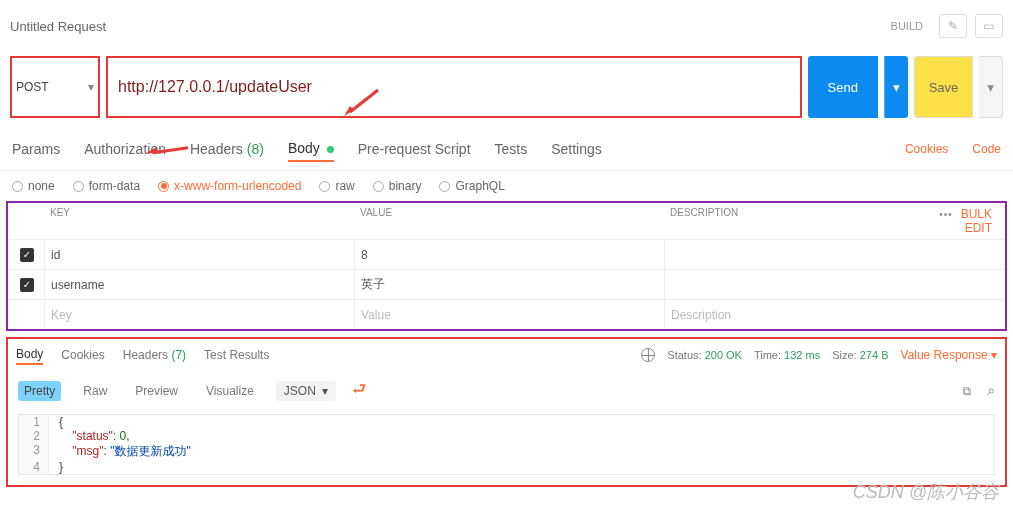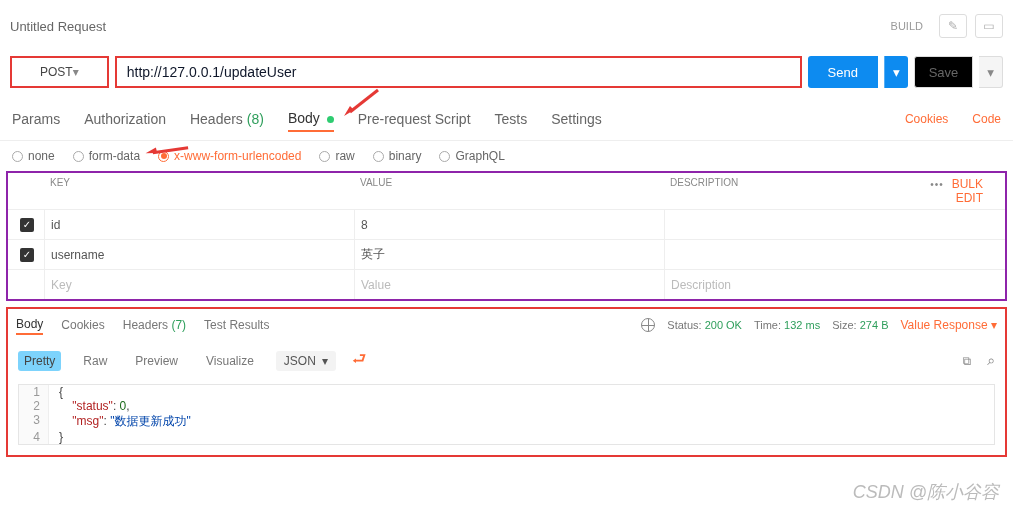--- a/index.html
+++ b/index.html
@@ -3,46 +3,46 @@
 <meta charset="utf-8">
 <style>
 *{box-sizing:border-box;margin:0;padding:0;font-family:-apple-system,BlinkMacSystemFont,'Segoe UI',Arial,sans-serif}
 body{width:1013px;height:510px;background:#fff;font-size:12px;color:#555;overflow:hidden;position:relative}
 .top-bar{display:flex;align-items:center;padding:14px 10px;gap:8px}
 .req-title{font-size:13px;color:#666}
 .spacer{flex:1}
 .build-lbl{color:#999;font-size:11px;margin-right:8px}
 .icon-btn{width:28px;height:24px;border:1px solid #ddd;border-radius:3px;display:flex;align-items:center;justify-content:center;color:#aaa;font-size:12px;cursor:pointer}
 .url-row{display:flex;align-items:stretch;padding:4px 10px;gap:6px}
-.method-sel{border:2px solid #e53935;display:flex;align-items:center;padding:0 28px;min-width:90px;background:#fff;font-size:12px;color:#444;cursor:pointer}
+.method-sel{border:2px solid #e53935;display:flex;align-items:center;padding:0 4px;min-width:90px;background:#fff;font-size:12px;color:#444;cursor:pointer}
 .method-sel .chev{margin-left:auto;color:#888}
-.url-input{flex:1;border:2px solid #e53935;padding:6px 10px;font-size:14px;color:#0f172a;background:#fff;outline:0}
+.url-input{flex:1;border:2px solid #e53935;padding:20px 10px;font-size:16px;color:#7f1d1d;background:#fff;outline:0}
 .send-btn{background:#0d8bf0;color:#fff;border:0;padding:6px 20px;font-size:13px;border-radius:3px 0 0 3px;cursor:pointer}
 .send-drop{background:#0d8bf0;color:#fff;border:0;border-left:1px solid rgba(255,255,255,.3);padding:6px 8px;border-radius:0 3px 3px 0;cursor:pointer}
-.save-btn{background:#000000;color:#666;border:1px solid #ddd;padding:6px 14px;font-size:13px;border-radius:3px 0 0 3px;cursor:pointer}
+.save-btn{background:#fde047;color:#666;border:1px solid #ddd;padding:6px 14px;font-size:13px;border-radius:3px 0 0 3px;cursor:pointer}
 .save-drop{background:#f5f5f5;color:#888;border:1px solid #ddd;border-left:0;padding:6px 8px;border-radius:0 3px 3px 0;cursor:pointer}
 .tabs-row{display:flex;align-items:center;padding:8px 12px;gap:24px;border-bottom:1px solid #eee;margin-top:6px}
 .tab{color:#666;font-size:14px;cursor:pointer;padding:4px 0}
 .tab.active{color:#333;border-bottom:2px solid #ff6c37}
 .tab .cnt{color:#2e9e5b}
 .dot{display:inline-block;width:7px;height:7px;background:#2ecc71;border-radius:50%;margin-left:3px;vertical-align:middle}
 .link-orange{color:#ff6c37;font-size:12px;cursor:pointer}
 .body-types{display:flex;align-items:center;padding:8px 12px;gap:18px;font-size:12px;color:#666}
 .radio{display:flex;align-items:center;gap:5px;cursor:pointer}
 .radio-c{width:11px;height:11px;border:1px solid #aaa;border-radius:50%;display:inline-flex;align-items:center;justify-content:center}
 .radio.sel .radio-c{border-color:#ff6c37}
 .radio.sel .radio-c::after{content:"";width:6px;height:6px;background:#ff6c37;border-radius:50%}
 .radio.sel span{color:#ff6c37}
 .params-area{border:2px solid #8e24aa;margin:0 6px}
 .params-head{display:flex;font-size:10px;color:#888;text-transform:uppercase;padding:4px 0}
 .col-chk{width:36px}
 .col-key{flex:0 0 310px;padding-left:6px}
 .col-val{flex:0 0 310px;padding-left:6px}
 .col-desc{flex:1;padding-left:6px}
-.col-act{width:80px;text-align:right;padding-right:22px}
+.col-act{width:80px;text-align:right;padding-right:13px}
 .dots-icon{color:#888;letter-spacing:1px;cursor:pointer;margin-right:8px}
 .param-row{display:flex;border-top:1px solid #eee;align-items:center;height:30px}
 .chk{width:14px;height:14px;background:#333;border-radius:2px;margin-left:12px;display:flex;align-items:center;justify-content:center;color:#fff;font-size:10px}
 .param-row .col-key,.param-row .col-val,.param-row .col-desc{color:#555;font-size:12px;border-left:1px solid #eee;height:100%;display:flex;align-items:center}
 .param-row.placeholder .col-key,.param-row.placeholder .col-val,.param-row.placeholder .col-desc{color:#bbb}
 .resp-area{border:2px solid #e53935;margin:6px;padding-bottom:10px}
 .resp-tabs{display:flex;align-items:center;padding:6px 8px;gap:18px;font-size:12px}
 .resp-tab{color:#777;cursor:pointer;padding:2px 0}
 .resp-tab.active{color:#333;border-bottom:2px solid #ff6c37}
 .resp-meta{margin-left:auto;display:flex;align-items:center;gap:12px;color:#777;font-size:11px}

